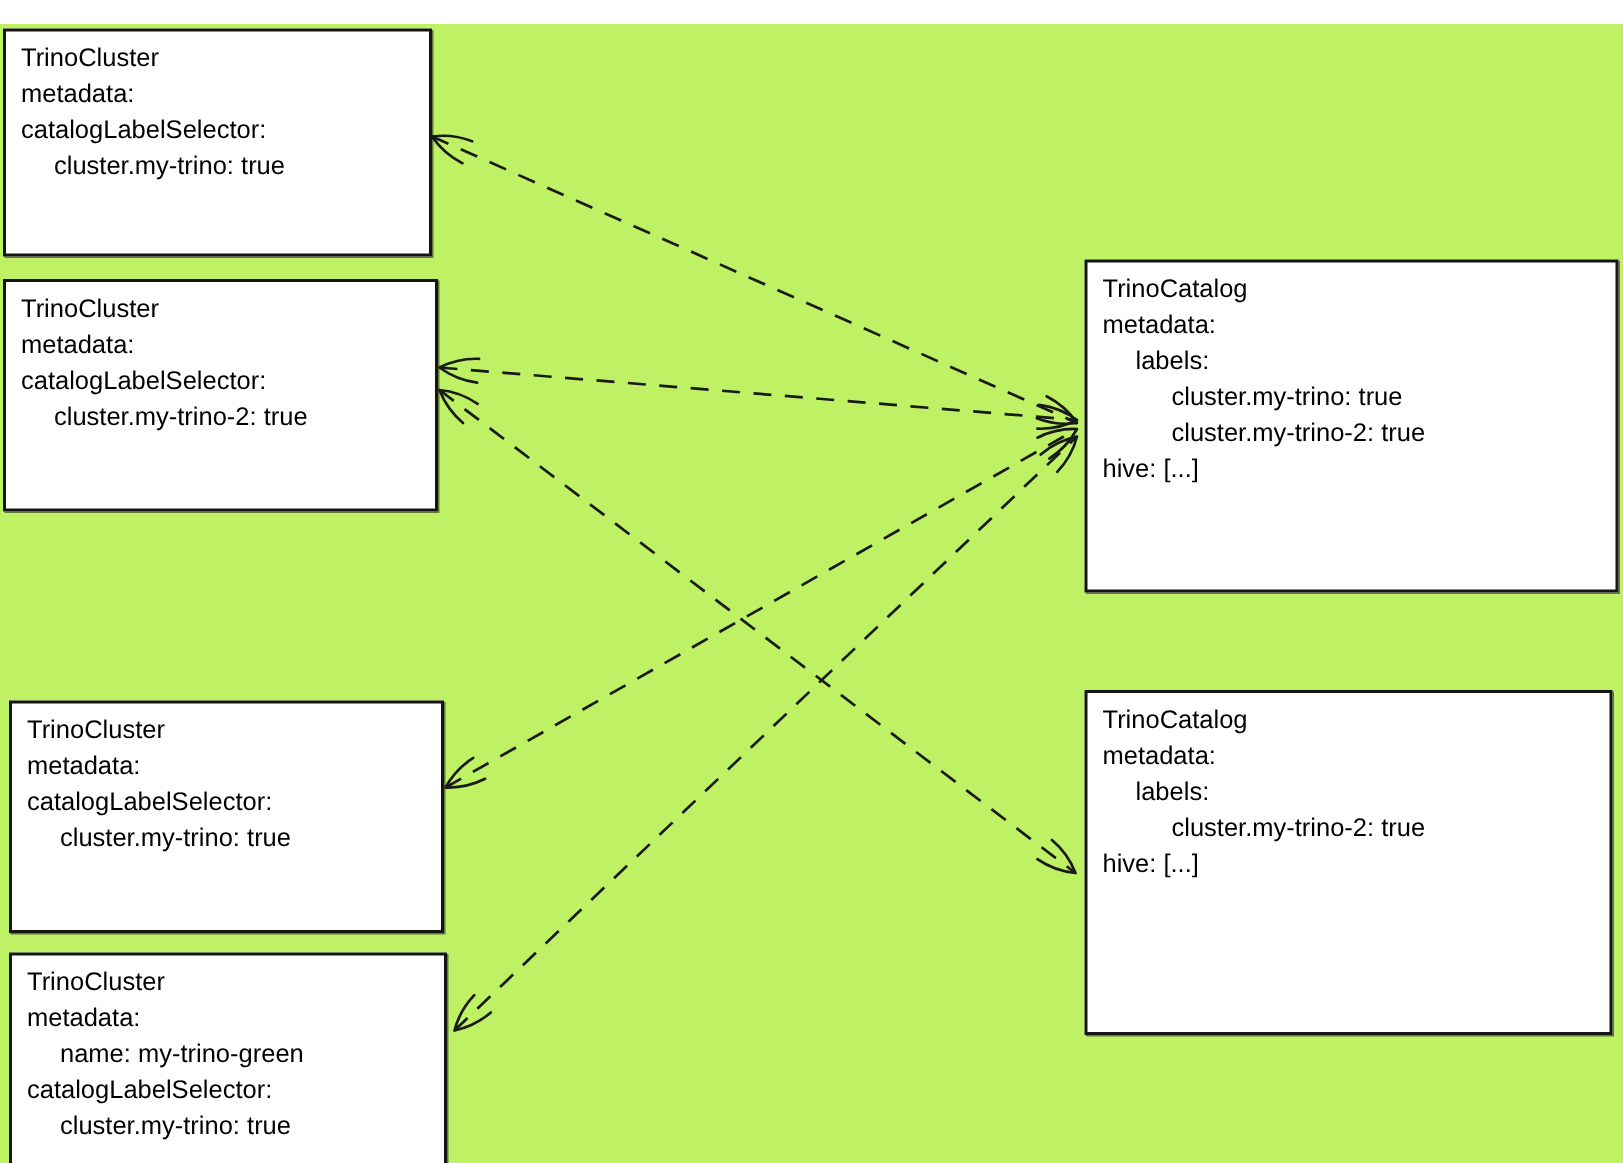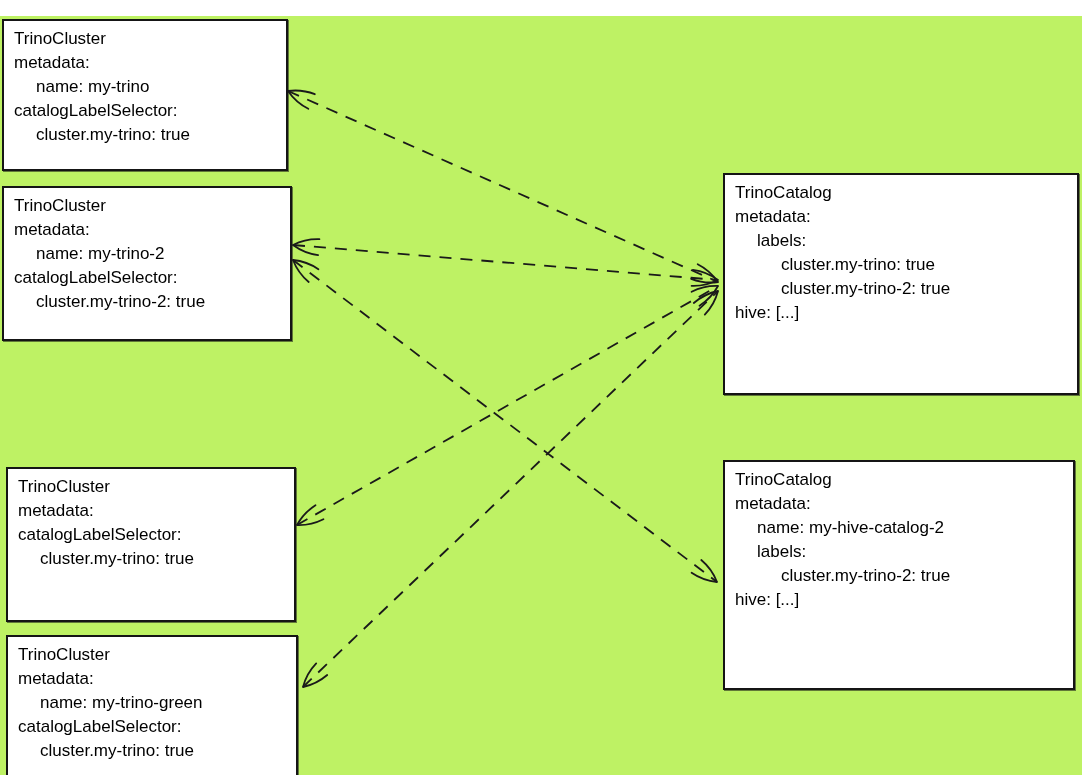--- a/index.html
+++ b/index.html
@@ -68,29 +68,27 @@
       <g>
         <line x1="303" y1="671" x2="718" y2="275" stroke="#1a1a1a" stroke-width="1.8" stroke-dasharray="12 9"></line>
         <path d="M 327.2 659.0 Q 316.6 668.1 303 671 M 316.2 647.4 Q 306.5 657.5 303 671 " fill="none" stroke="#1a1a1a" stroke-width="1.8" stroke-linecap="round"></path>
         <path d="M 693.8 287.0 Q 704.4 277.9 718 275 M 704.8 298.6 Q 714.5 288.5 718 275 " fill="none" stroke="#1a1a1a" stroke-width="1.8" stroke-linecap="round"></path>
       </g>
     </svg>
 
   <div class="node b1">
     <div class="ln">TrinoCluster</div>
     <div class="ln">metadata:</div>
-    <div class="ln i1">name: my-trino</div>
     <div class="ln">catalogLabelSelector:</div>
     <div class="ln i1">cluster.my-trino: true</div>
   </div>
 
   <div class="node b2">
     <div class="ln">TrinoCluster</div>
     <div class="ln">metadata:</div>
-    <div class="ln i1">name: my-trino-2</div>
     <div class="ln">catalogLabelSelector:</div>
     <div class="ln i1">cluster.my-trino-2: true</div>
   </div>
 
   <div class="node b3">
     <div class="ln">TrinoCluster</div>
     <div class="ln">metadata:</div>
     <div class="ln">catalogLabelSelector:</div>
     <div class="ln i1">cluster.my-trino: true</div>
   </div>
@@ -108,19 +106,18 @@
     <div class="ln">metadata:</div>
     <div class="ln i1">labels:</div>
     <div class="ln i2">cluster.my-trino: true</div>
     <div class="ln i2">cluster.my-trino-2: true</div>
     <div class="ln">hive: [...]</div>
   </div>
 
   <div class="node b6">
     <div class="ln">TrinoCatalog</div>
     <div class="ln">metadata:</div>
-    <div class="ln i1">name: my-hive-catalog-2</div>
     <div class="ln i1">labels:</div>
     <div class="ln i2">cluster.my-trino-2: true</div>
     <div class="ln">hive: [...]</div>
   </div>
 
 </div>
 
 </body></html>

